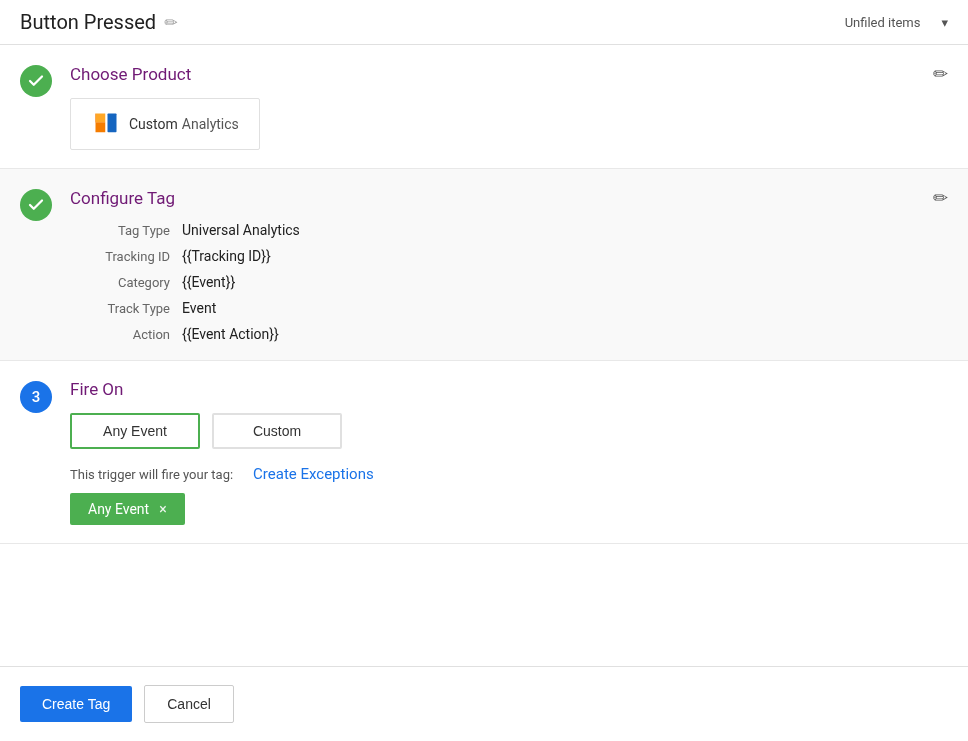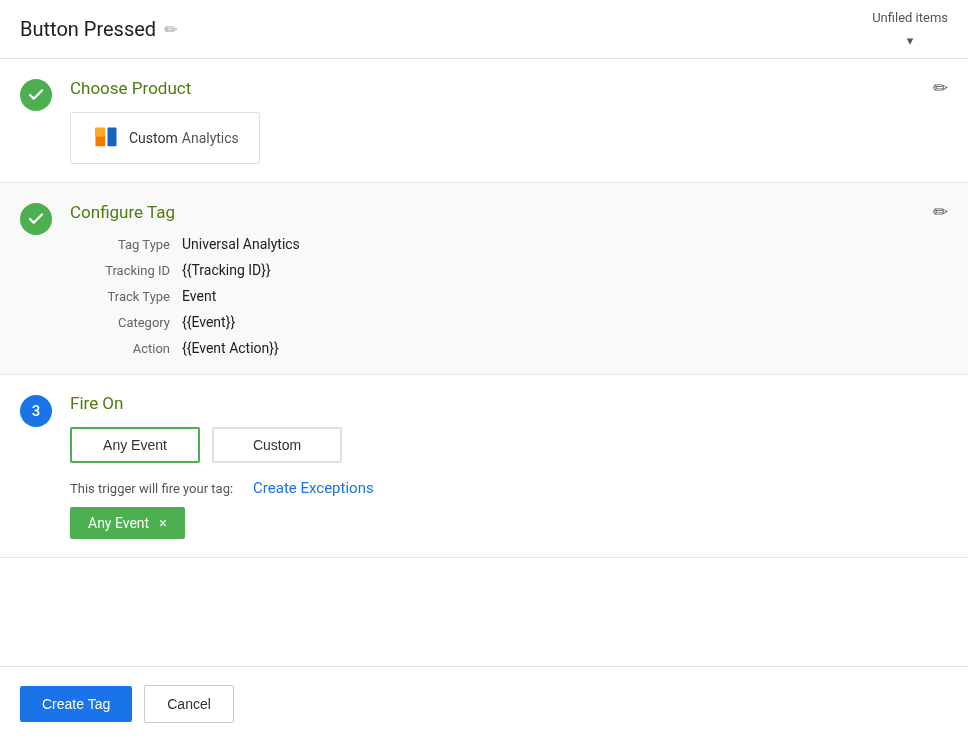--- a/index.html
+++ b/index.html
@@ -36,25 +36,24 @@
       gap: 8px;
     }
     .edit-icon-small {
       color: #9e9e9e;
       font-size: 16px;
       cursor: pointer;
     }
     .unfiled-items {
       display: flex;
       align-items: center;
-      gap: 8px;
+      gap: 21px;
       color: #555;
       font-size: 13px;
       cursor: pointer;
-      flex-direction: column;
     }
     
     .main-content {
       flex: 1;
       padding: 0;
       overflow-y: auto;
     }
     
     .section {
       display: flex;
@@ -96,21 +95,21 @@
     }
     .section-header {
       display: flex;
       align-items: center;
       justify-content: space-between;
       margin-bottom: 14px;
     }
     .section-title {
       font-size: 17px;
       font-weight: 400;
-      color: #4d7c0f;
+      color: #701a75;
     }
     .pencil-icon {
       color: #555;
       font-size: 18px;
       cursor: pointer;
     }
     
     .product-card {
       border: 1px solid #e0e0e0;
       border-radius: 2px;
@@ -317,26 +316,26 @@
 
           <div class="field-row">
             <span class="field-label">Tag Type</span>
             <span class="field-value">Universal Analytics</span>
           </div>
           <div class="field-row">
             <span class="field-label">Tracking ID</span>
             <span class="field-value">{{Tracking ID}}</span>
           </div>
           <div class="field-row">
+            <span class="field-label">Category</span>
+            <span class="field-value">{{Event}}</span>
+          </div>
+          <div class="field-row">
             <span class="field-label">Track Type</span>
             <span class="field-value">Event</span>
-          </div>
-          <div class="field-row">
-            <span class="field-label">Category</span>
-            <span class="field-value">{{Event}}</span>
           </div>
           <div class="field-row">
             <span class="field-label">Action</span>
             <span class="field-value">{{Event Action}}</span>
           </div>
         </div>
       </div>
     </div>
 
     <div class="section" style="background:#fff;">

